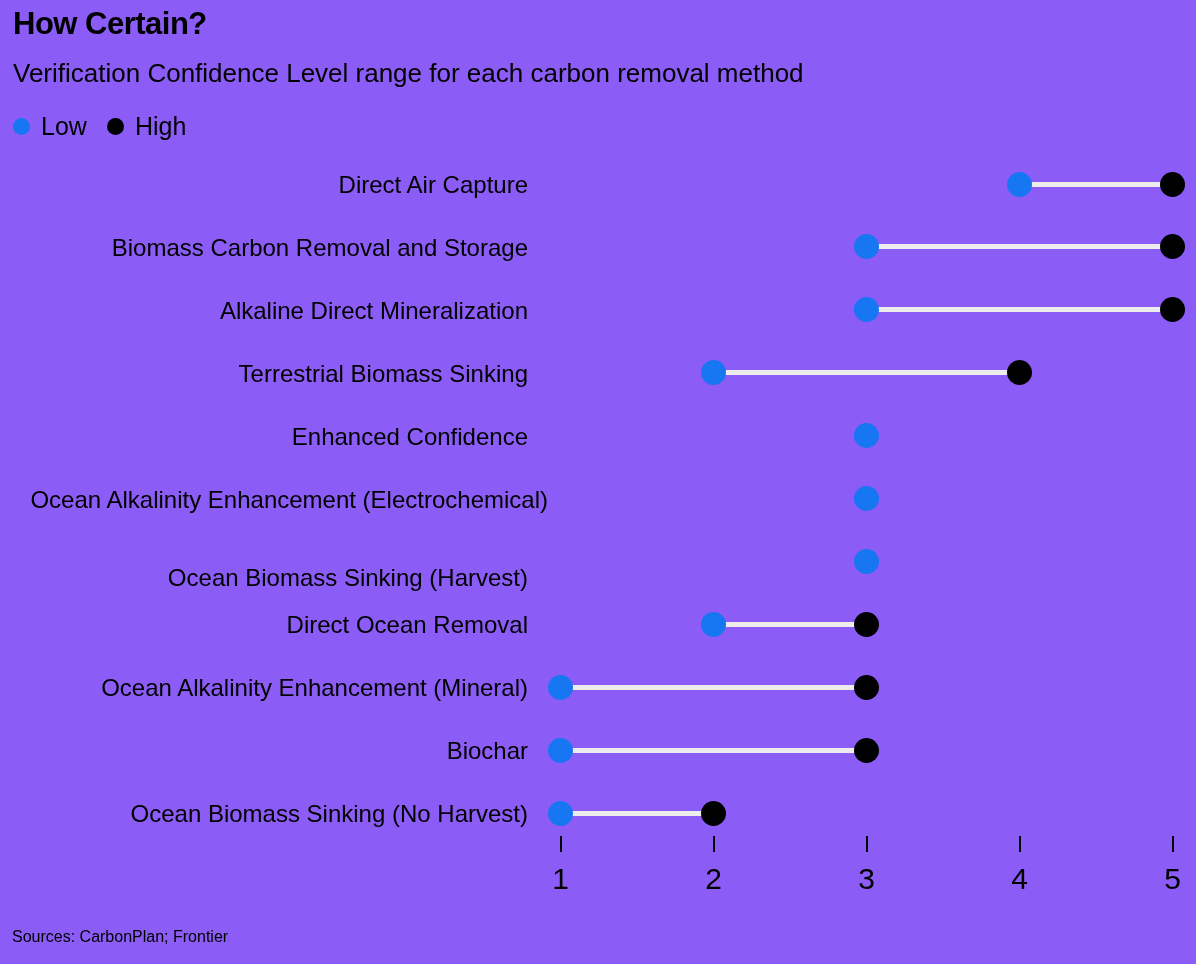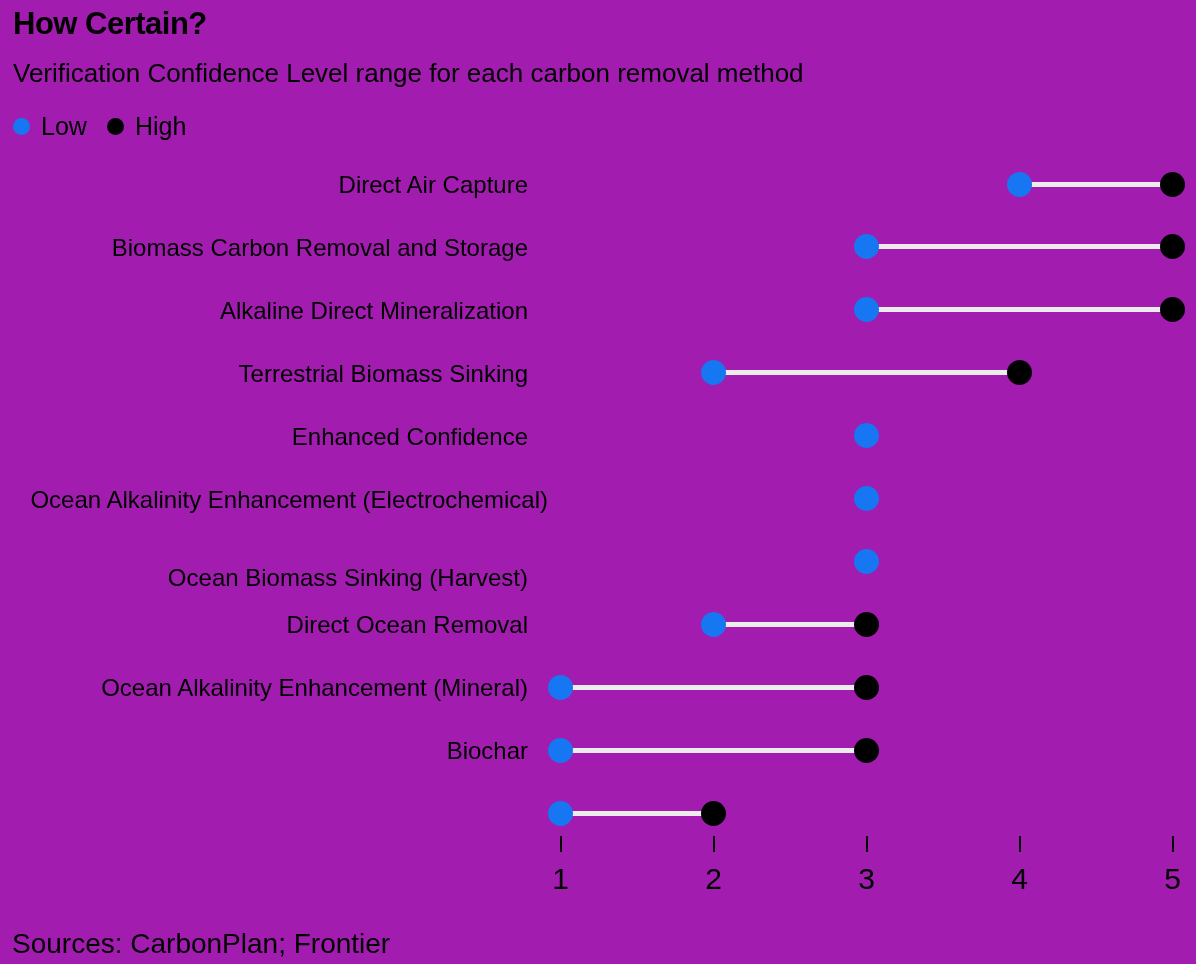--- a/index.html
+++ b/index.html
@@ -1,20 +1,20 @@
 <!DOCTYPE html>
 <html><head>
 <meta charset="utf-8">
 <style>
   html, body { margin: 0; padding: 0; background: #fff; }
   .page {
     position: relative;
     width: 1196px;
     height: 964px;
-    background: #a21caf;
+    background: #8b5cf6;
     font-family: "Liberation Sans", "DejaVu Sans", sans-serif;
     color: #000;
     overflow: hidden;
   }
   .title {
     position: absolute;
     left: 13px; top: 6px;
     font-size: 31px;
     font-weight: 700;
     letter-spacing: -0.5px;
@@ -53,21 +53,21 @@
   .tick-label {
     position: absolute;
     top: 862px;
     width: 80px;
     text-align: center;
     font-size: 30px;
   }
   .sources {
     position: absolute;
     left: 12px; top: 928px;
-    font-size: 28px;
+    font-size: 16px;
   }
 </style>
 </head>
 <body>
 
 <div class="page">
   <h1 class="title">How Certain?</h1>
   <div class="subtitle">Verification Confidence Level range for each carbon removal method</div>
 
   <div class="legend">
@@ -109,20 +109,21 @@
       <div class="dot" style="left: 854px; top: 611.8px; background: rgb(0, 0, 0);"></div>
       <div class="dot" style="left: 701px; top: 611.8px; background: rgb(23, 118, 242);"></div>
       <div class="cat-label" style="top: 687.2px;">Ocean Alkalinity Enhancement (Mineral)</div>
       <div class="connector" style="left: 560.5px; width: 306px; top: 684.7px; background: rgb(236, 236, 236);"></div>
       <div class="dot" style="left: 854px; top: 674.7px; background: rgb(0, 0, 0);"></div>
       <div class="dot" style="left: 548px; top: 674.7px; background: rgb(23, 118, 242);"></div>
       <div class="cat-label" style="top: 750.1px;">Biochar</div>
       <div class="connector" style="left: 560.5px; width: 306px; top: 747.6px; background: rgb(236, 236, 236);"></div>
       <div class="dot" style="left: 854px; top: 737.6px; background: rgb(0, 0, 0);"></div>
       <div class="dot" style="left: 548px; top: 737.6px; background: rgb(23, 118, 242);"></div>
+      <div class="cat-label" style="top: 813px;">Ocean Biomass Sinking (No Harvest)</div>
       <div class="connector" style="left: 560.5px; width: 153px; top: 810.5px; background: rgb(236, 236, 236);"></div>
       <div class="dot" style="left: 701px; top: 800.5px; background: rgb(0, 0, 0);"></div>
       <div class="dot" style="left: 548px; top: 800.5px; background: rgb(23, 118, 242);"></div>
       <div class="tick-mark" style="left: 559.5px;"></div>
       <div class="tick-label" style="left: 520.5px;">1</div>
       <div class="tick-mark" style="left: 712.5px;"></div>
       <div class="tick-label" style="left: 673.5px;">2</div>
       <div class="tick-mark" style="left: 865.5px;"></div>
       <div class="tick-label" style="left: 826.5px;">3</div>
       <div class="tick-mark" style="left: 1018.5px;"></div>

